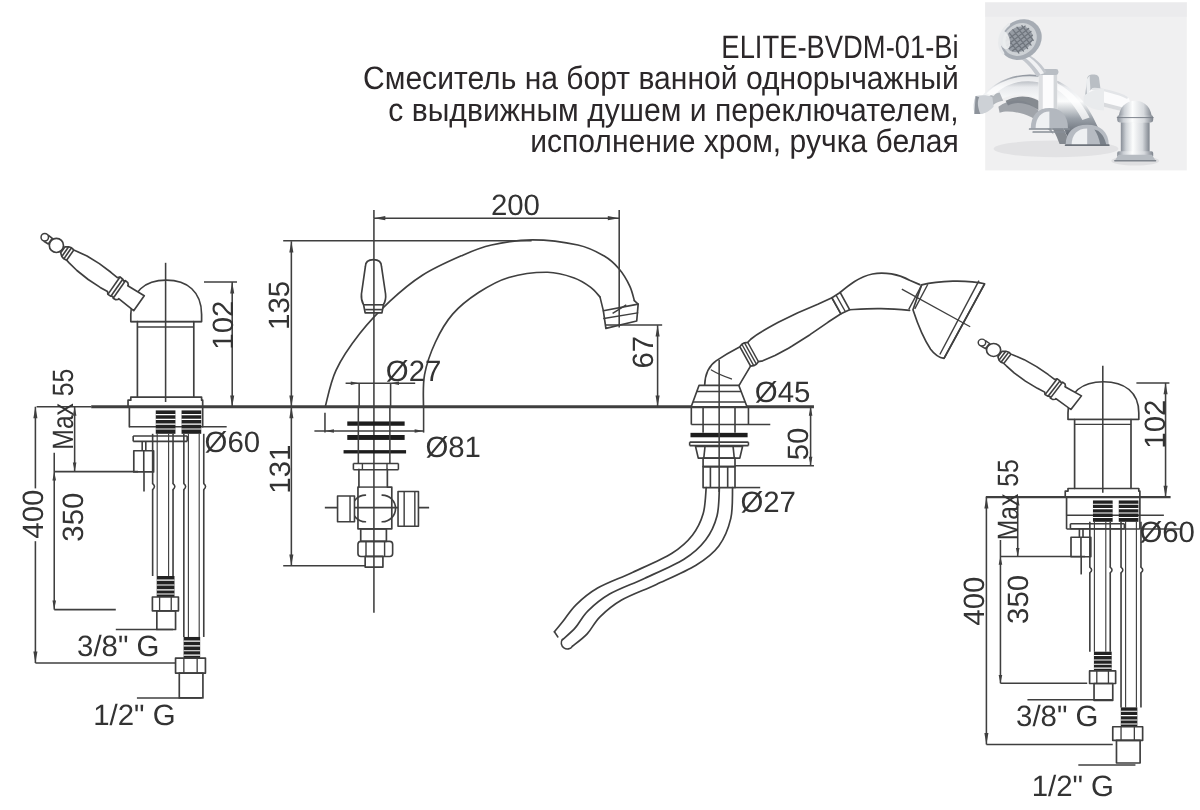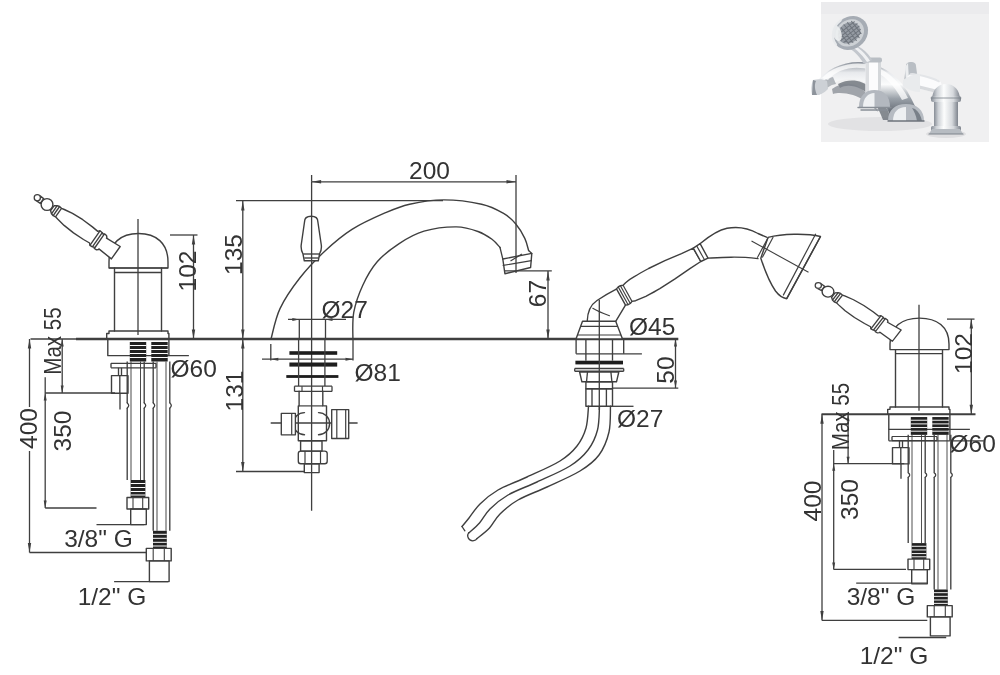--- a/index.html
+++ b/index.html
@@ -341,13 +341,19 @@
 <path d="M822.0,620.4 L820.3,610.9 L823.7,610.9 Z" fill="#3f3f3f" stroke="none"></path>
 <line x1="822" y1="620.4" x2="927.3" y2="620.4" stroke="#3f3f3f" stroke-width="1.3" stroke-linecap="butt"></line>
 <text transform="translate(812.5,501) rotate(-90)" font-size="24.5" fill="#333333" stroke="none" text-anchor="middle" dominant-baseline="central">400</text>
 <line x1="951.1" y1="440.8" x2="983.7" y2="440.8" stroke="#3f3f3f" stroke-width="1.3" stroke-linecap="butt"></line>
 <text transform="translate(949.5,451.5)" font-size="24.5" fill="#333333" stroke="none" text-anchor="start">Ø60</text>
 <line x1="856.2" y1="583.1" x2="927.3" y2="583.1" stroke="#3f3f3f" stroke-width="1.3" stroke-linecap="butt"></line>
 <text transform="translate(881,605)" font-size="24.5" fill="#333333" stroke="none" text-anchor="middle">3/8" G</text>
 <line x1="898.6" y1="637.5" x2="946.2" y2="637.5" stroke="#3f3f3f" stroke-width="1.3" stroke-linecap="butt"></line>
 <text transform="translate(894,663.5)" font-size="24.5" fill="#333333" stroke="none" text-anchor="middle">1/2" G</text>
 </svg>
+<div id="title">
+  <span class="l" id="t1" style="transform:scaleX(0.845)">ELITE-BVDM-01-Bi</span>
+  <span class="l" id="t2" style="transform:scaleX(0.928)">Смеситель на борт ванной однорычажный</span>
+  <span class="l" id="t3" style="transform:scaleX(0.929)">с выдвижным душем и переключателем,</span>
+  <span class="l" id="t4" style="transform:scaleX(0.928)">исполнение хром, ручка белая</span>
+</div>
 </div>
 
 </body></html>

